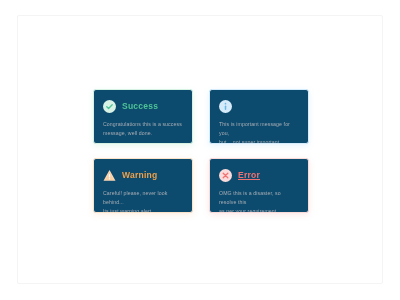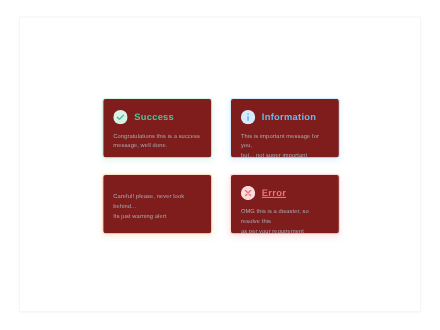--- a/index.html
+++ b/index.html
@@ -34,21 +34,21 @@
     height: 124px;
     display: grid;
     grid-template-columns: 100px 100px;
     grid-template-rows: 55px 55px;
     column-gap: 16px;
     row-gap: 14px;
   }
 
   .alert-card {
     position: relative;
-    background: #7f1d1d;
+    background: #0c4a6e;
     border: 1px solid #e8e8e8;
     border-radius: 3px;
     box-sizing: border-box;
     padding: 9px 9px 8px 9px;
     overflow: hidden;
   }
 
   .alert-card.success {
     border-color: #d5f2e3;
     box-shadow: 0 2px 6px rgba(112, 214, 162, 0.17);
@@ -120,27 +120,35 @@
 message, well done.</div>
     </div>
 
     <div class="alert-card info">
       <div class="alert-head">
         <svg class="alert-icon" viewBox="0 0 26 26">
           <circle cx="13" cy="13" r="13" fill="#d6ebfa"></circle>
           <circle cx="13" cy="7.4" r="1.7" fill="#6ab8e8"></circle>
           <rect x="11.5" y="11" width="3" height="9" rx="1.5" fill="#6ab8e8"></rect>
         </svg>
-        <span class="alert-title">Information</span>
       </div>
       <div class="alert-body">This is important message for you,
 but... not super important</div>
     </div>
 
     <div class="alert-card warning">
+      <div class="alert-head">
+        <svg class="alert-icon" viewBox="0 0 26 26">
+          <path d="M13 2.2 L25 23.4 L1 23.4 Z" fill="#fbd9b8"></path>
+          <path d="M13 5.4 L22.2 21.8 L3.8 21.8 Z" fill="#f9cfa4"></path>
+          <rect x="11.7" y="10.2" width="2.6" height="7" rx="1.3" fill="#ffffff"></rect>
+          <circle cx="13" cy="19.6" r="1.4" fill="#ffffff"></circle>
+        </svg>
+        <span class="alert-title">Warning</span>
+      </div>
       <div class="alert-body">Careful! please, never look behind...
 Its just warning alert</div>
     </div>
 
     <div class="alert-card error">
       <div class="alert-head">
         <svg class="alert-icon" viewBox="0 0 26 26">
           <circle cx="13" cy="13" r="13" fill="#fbdcdc"></circle>
           <path d="M8.4 8.4 L17.6 17.6 M17.6 8.4 L8.4 17.6" fill="none" stroke="#f07272" stroke-width="2.6" stroke-linecap="round"></path>
         </svg>

